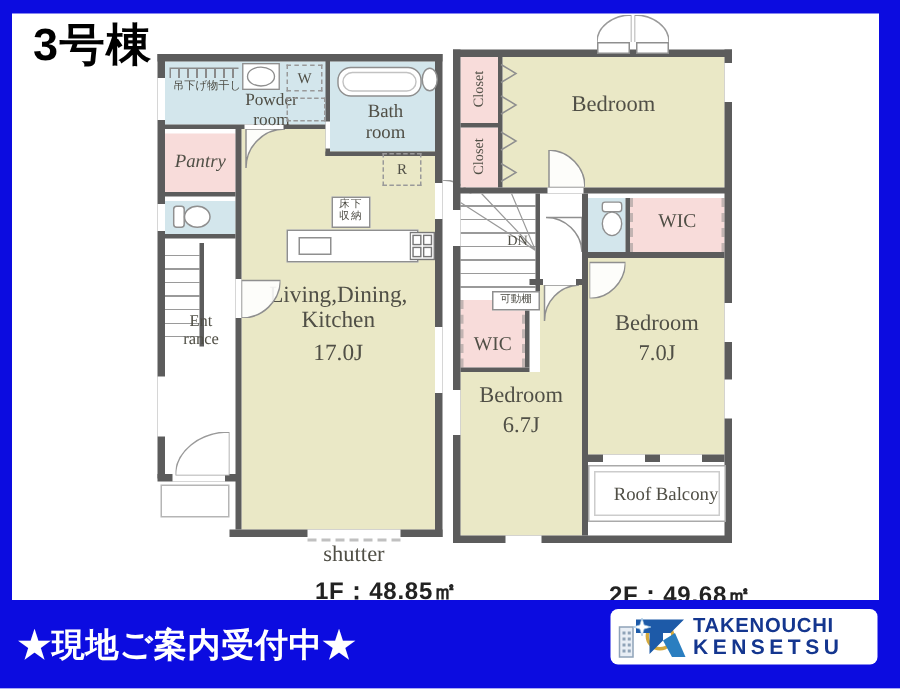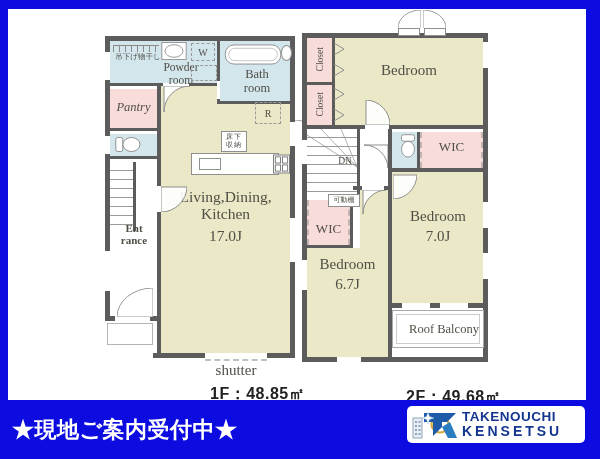--- a/index.html
+++ b/index.html
@@ -39,20 +39,21 @@
   .logo-l1{font-size:13.5px;letter-spacing:0.5px;}
   .logo-l2{font-size:14px;letter-spacing:3px;}
   .hooks{position:absolute;border-top:1px solid #8a8a8a;
          background:repeating-linear-gradient(90deg,#8a8a8a 0 1px,transparent 1px 6px);}
 </style>
 </head>
 <body>
 
 <div class="page">
   <div class="content"></div>
+  <div class="title">3号棟</div>
 
   <div class="plan" style="left:105px;top:36px;width:190px;height:322px;">
 
     <div class="rm by" style="left:56px;top:50px;width:129px;height:267px;"></div>
     <div class="rm bb" style="left:5px;top:5px;width:110px;height:42px;"></div>
     <div class="rm bb" style="left:115px;top:5px;width:70px;height:60px;"></div>
     <div class="rm bp" style="left:5px;top:53px;width:47px;height:39px;"></div>
     <div class="rm bb" style="left:5px;top:98px;width:47px;height:22px;"></div>
     <div class="stairs" style="left:5px;top:126px;width:23px;height:69px;"></div>
 
@@ -111,21 +112,21 @@
         <rect x="2.5" y="2.5" width="5.5" height="6.5" fill="none" stroke="#777"></rect>
         <rect x="10" y="2.5" width="5.5" height="6.5" fill="none" stroke="#777"></rect>
         <rect x="2.5" y="11" width="5.5" height="6.5" fill="none" stroke="#777"></rect>
         <rect x="10" y="11" width="5.5" height="6.5" fill="none" stroke="#777"></rect>
       </svg>
 
     <div class="lb" style="left:58px;top:152px;width:125px;font-size:15.5px;">
       <div>Living,Dining, Kitchen</div>
       <div style="margin-top:4px;">17.0J</div>
     </div>
-    <div class="lb" style="left:10px;top:186px;width:38px;font-size:11px;font-weight:bold;">Ent rance</div>
+    <div class="lb" style="left:10px;top:172px;width:38px;font-size:11px;">Ent rance</div>
     <div class="lb" style="left:98px;top:326px;width:66px;font-size:15px;">shutter</div>
 
     <svg class="a" style="left:58px;top:50px;" width="27" height="27" viewBox="0 0 27 27">
         <path d="M1 0 L1 26 A26 26 0 0 1 27 0 Z" fill="#fff" fill-opacity="0.9" stroke="#8f8f8f"></path>
       </svg>
     <svg class="a" style="left:56px;top:150px;" width="26" height="26" viewBox="0 0 26 26">
         <path d="M0 1 L26 1 A26 26 0 0 1 0 26 Z" fill="#fff" fill-opacity="0.9" stroke="#8f8f8f"></path>
       </svg>
     <svg class="a" style="left:12px;top:252px;" width="36px" height="29" viewBox="0 0 36 29">
         <path d="M36 29 L0 29 A36 29 0 0 1 36 0 Z" fill="#fff" stroke="#9a9a9a"></path>

